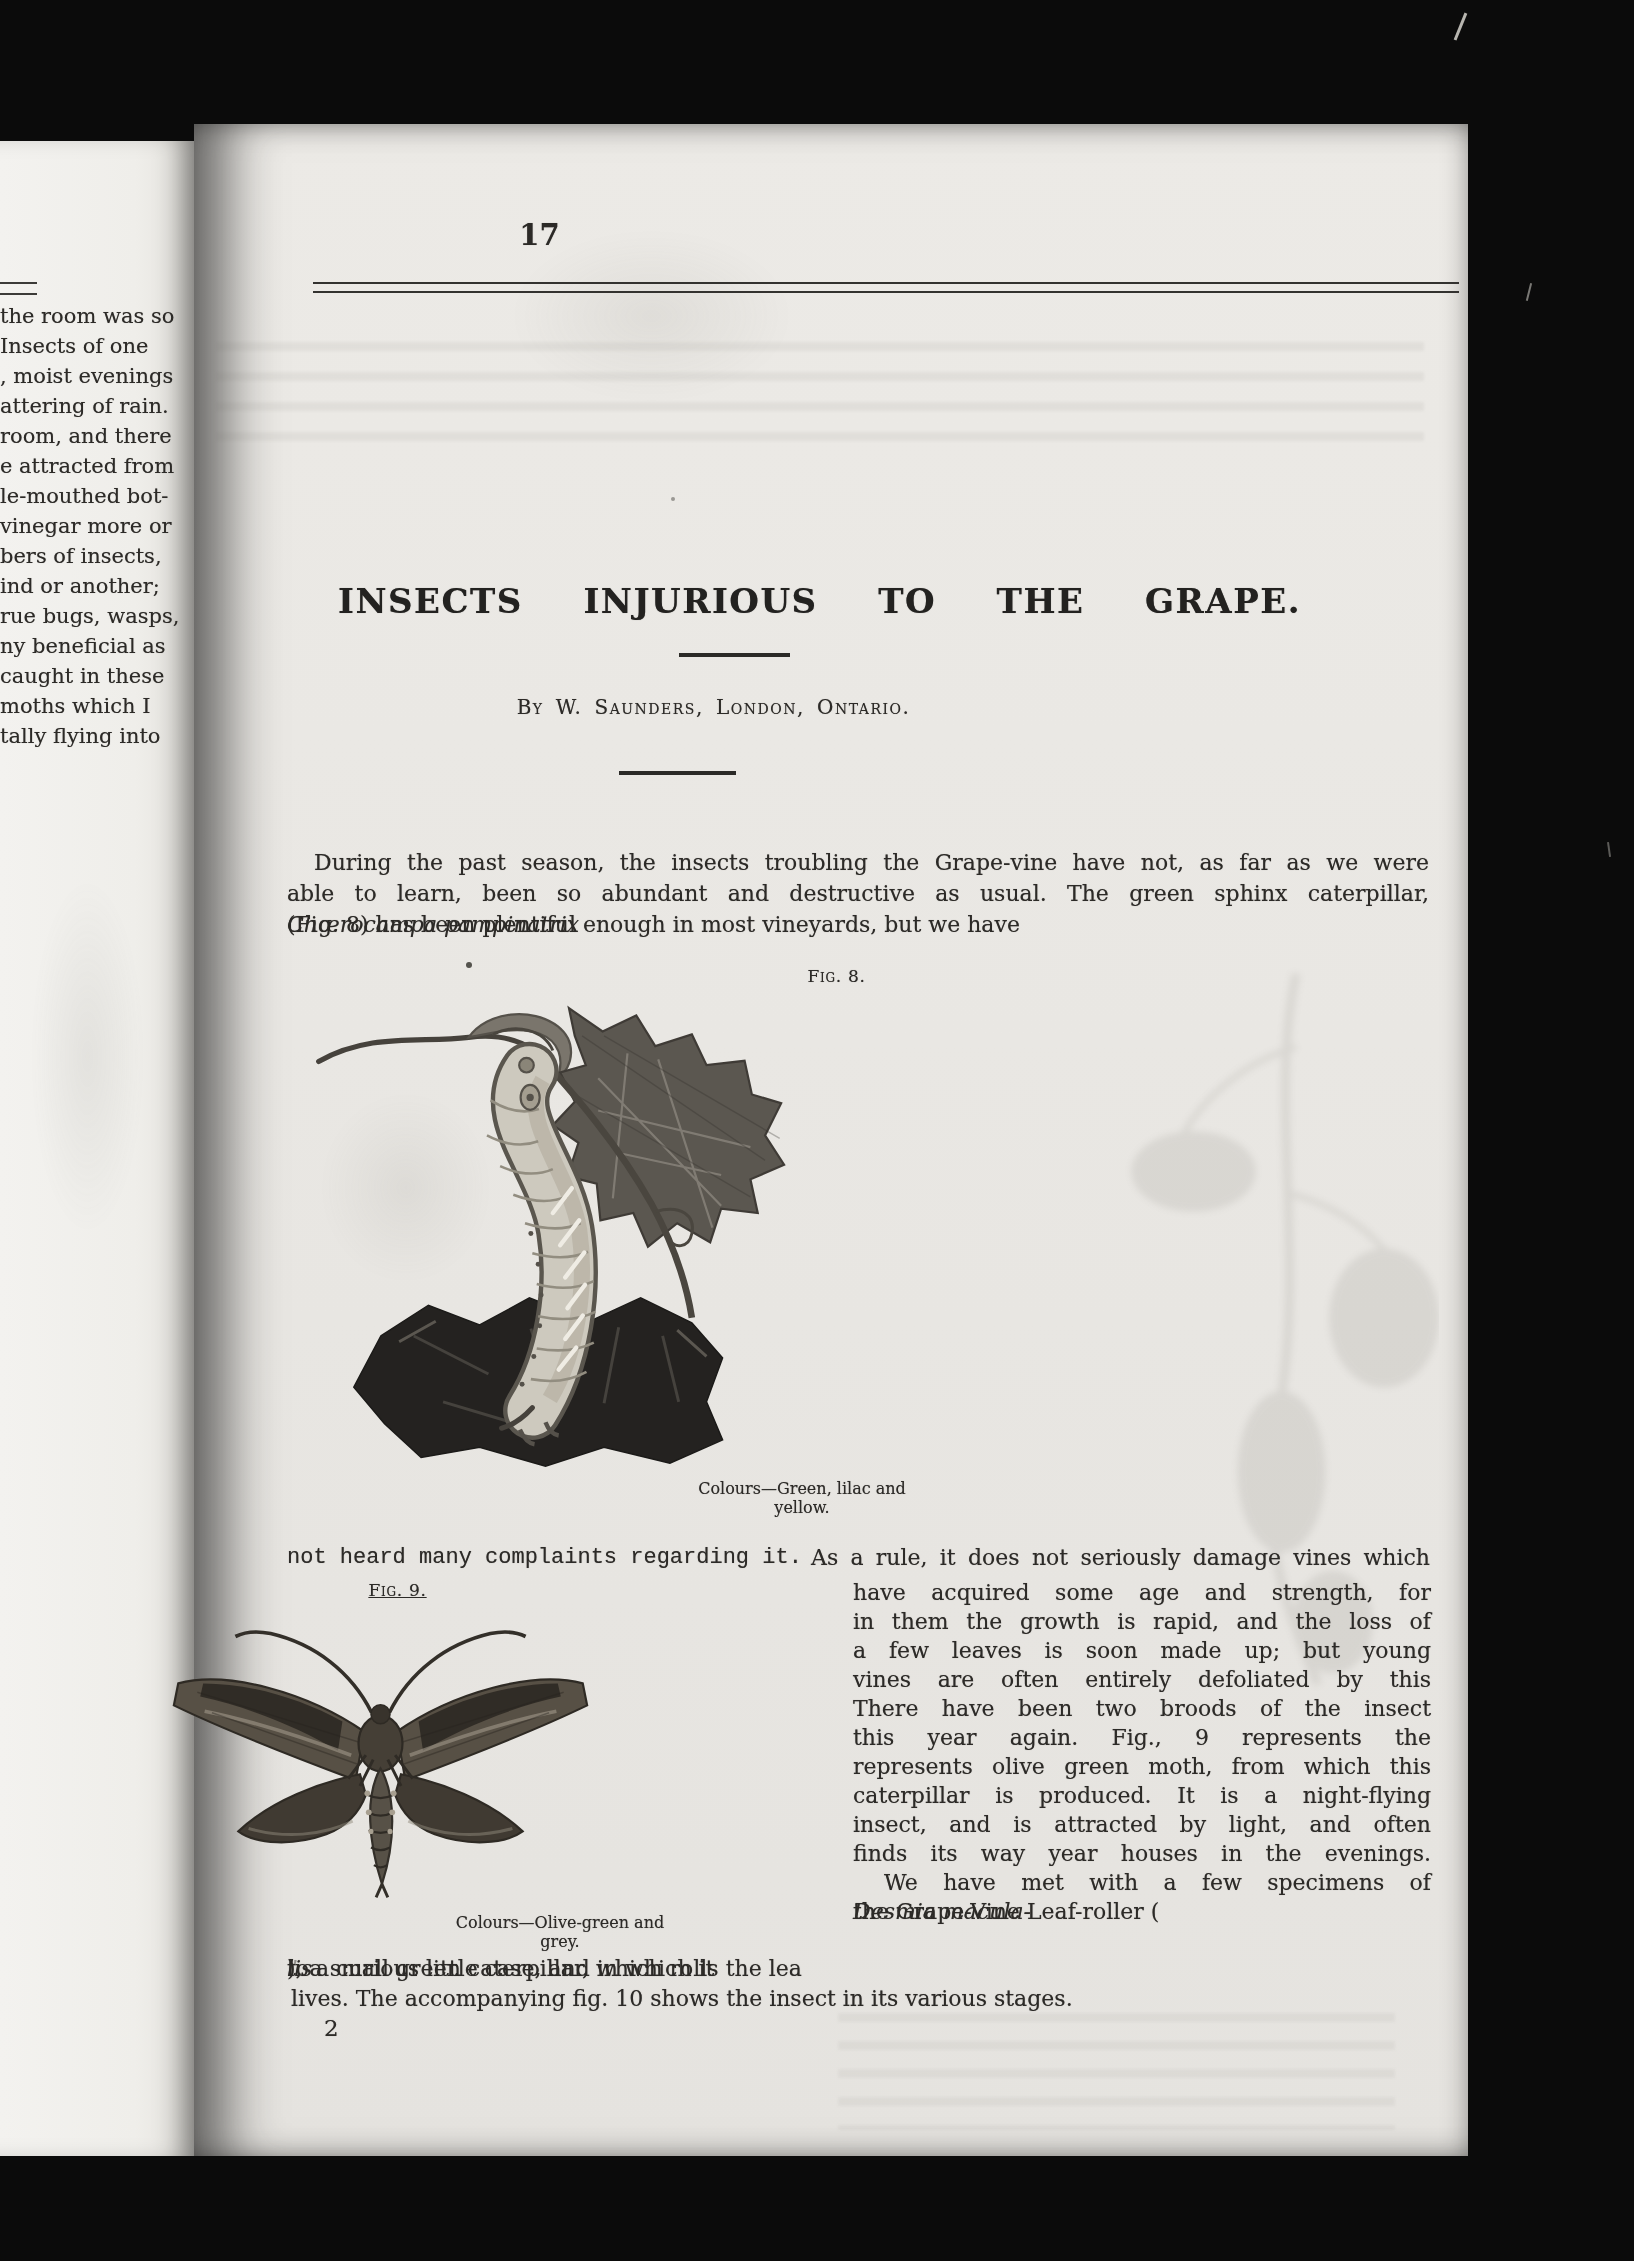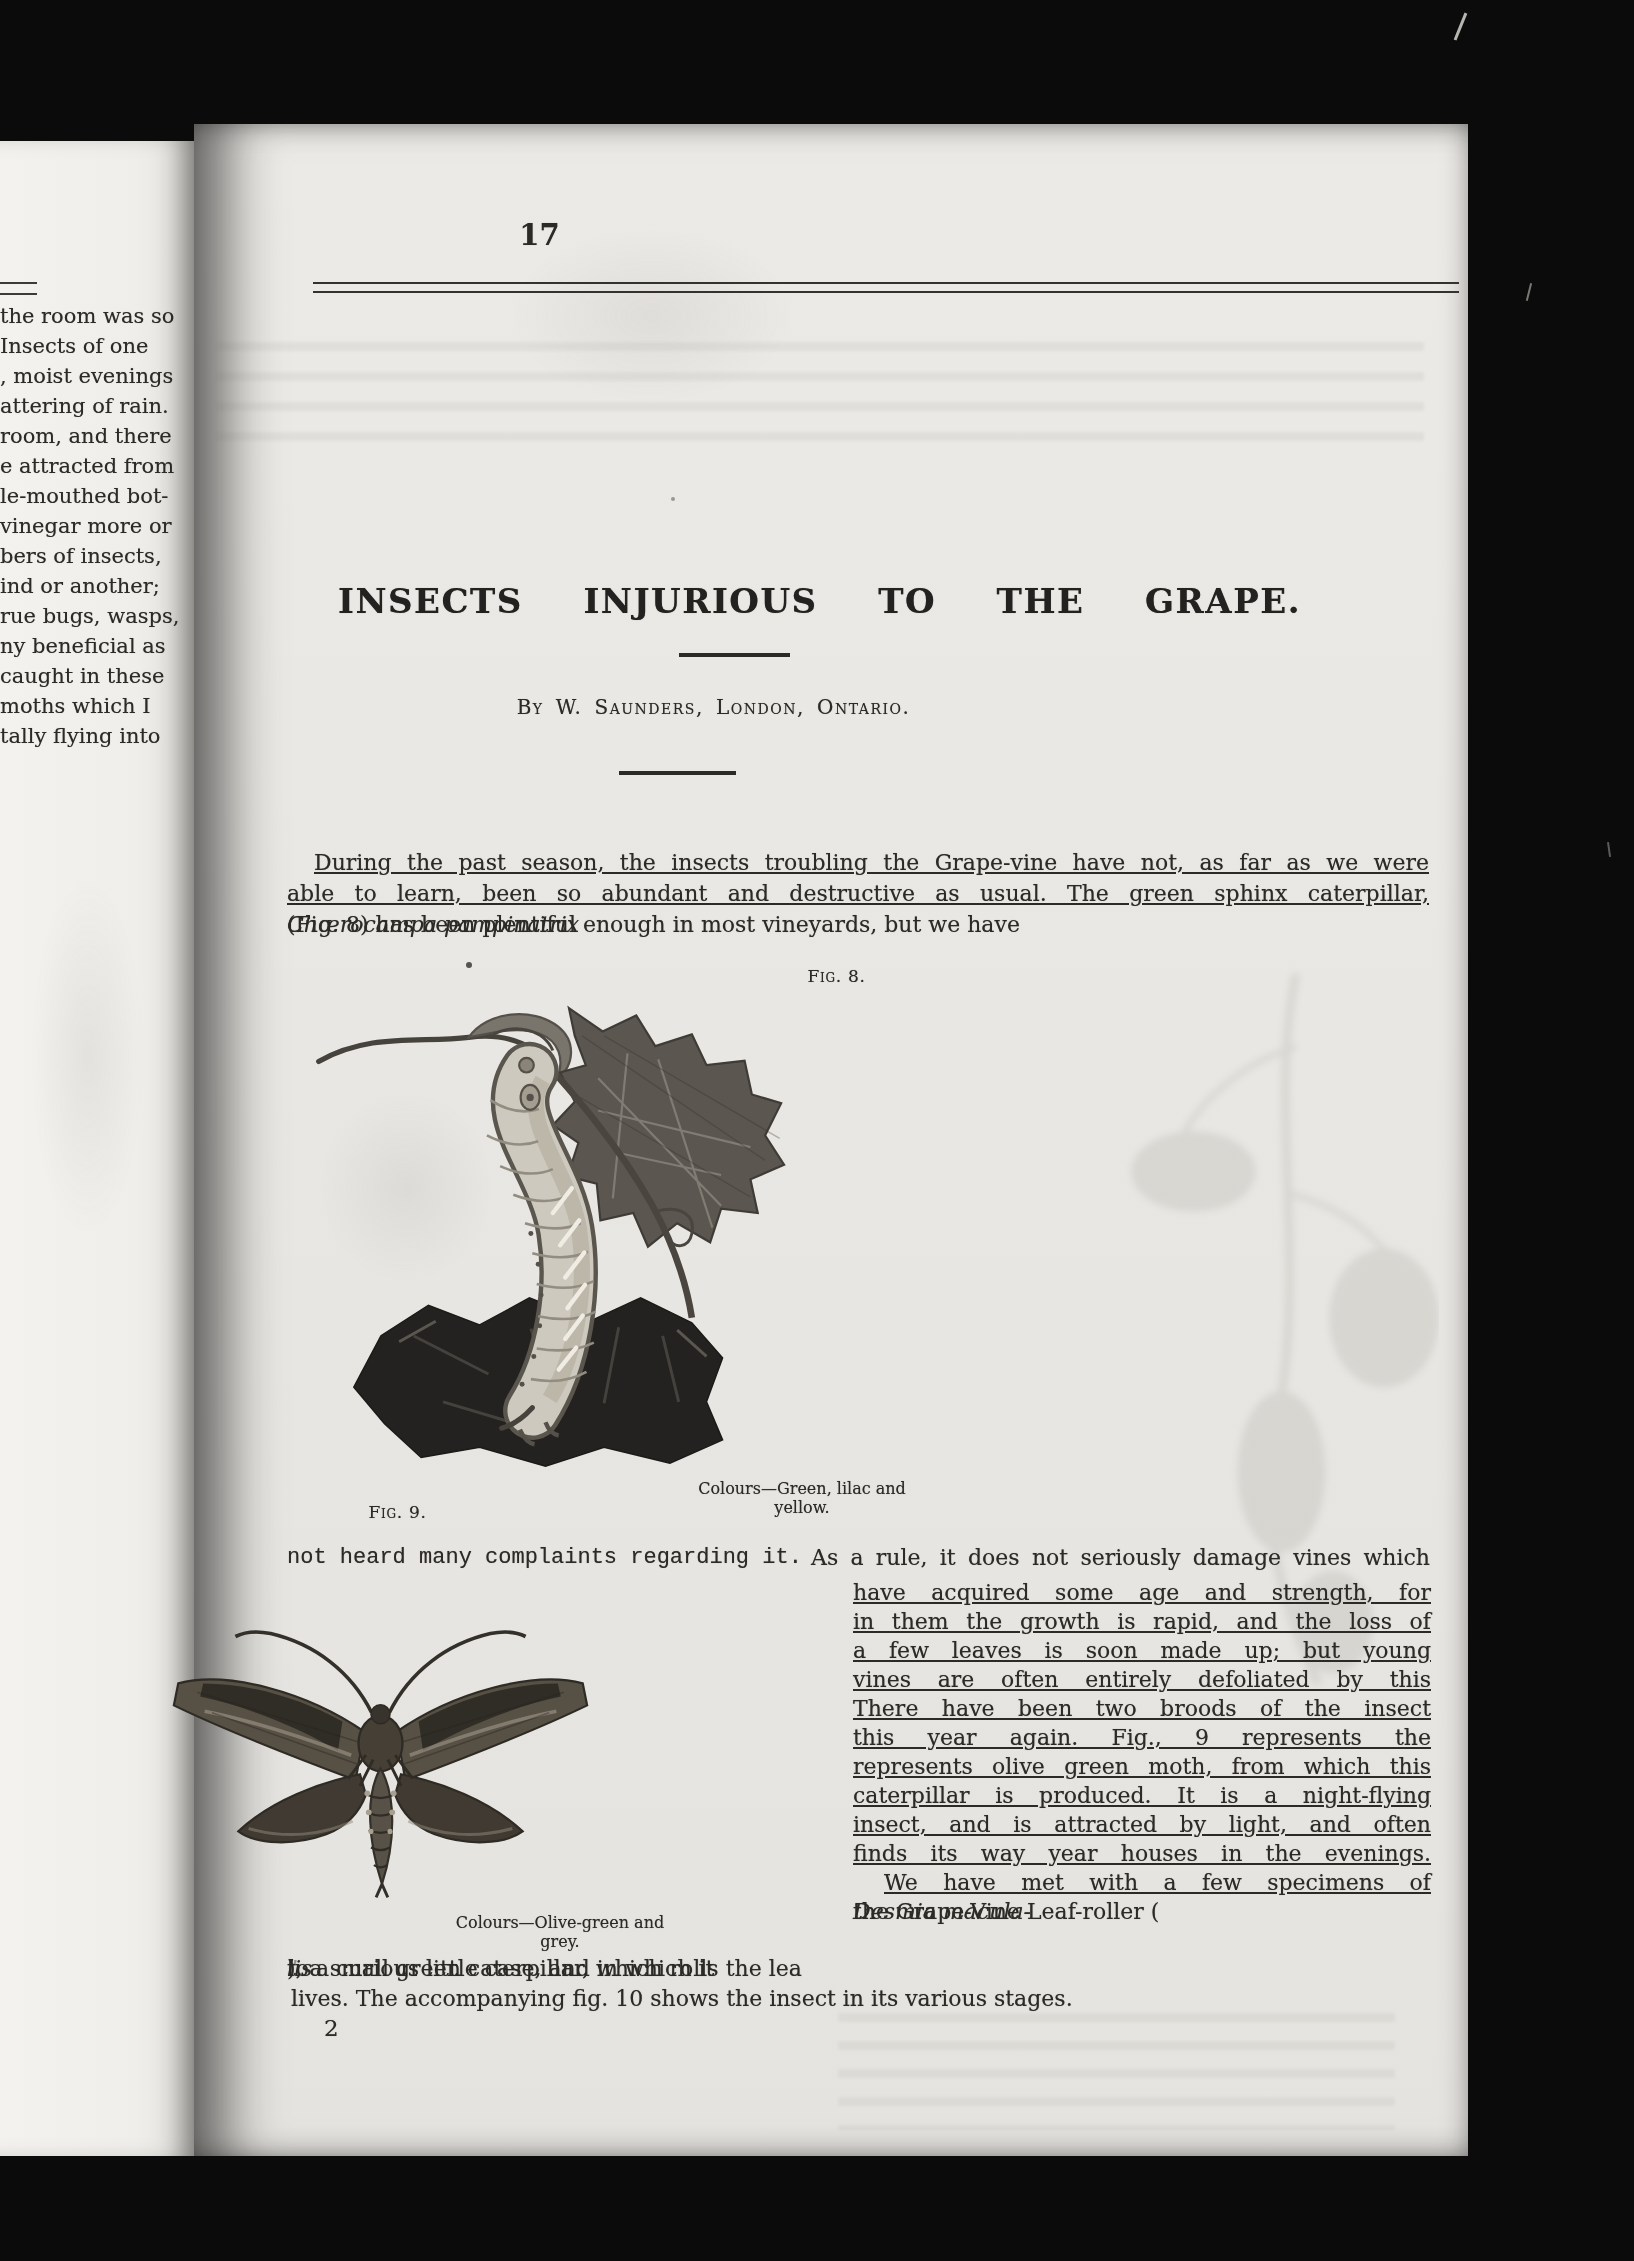--- a/index.html
+++ b/index.html
@@ -31,32 +31,32 @@
             border-top:2.2px solid #33322f;border-bottom:2.2px solid #33322f;}
   .article-title{left:144px;top:412px;width:963px;font-size:34px;font-weight:bold;
                  letter-spacing:1.5px;word-spacing:10.3px;white-space:nowrap;
                  text-align:justify;text-align-last:justify;color:#232220;
                  text-shadow:0 0 0.7px rgba(35,34,32,.6);margin-top:45px;}
   .rule-a{left:485px;top:529px;width:111px;height:3.7px;background:#2b2a27;}
   .byline{left:278px;top:571px;width:483px;text-align:center;font-size:20px;
           font-variant:small-caps;letter-spacing:1.5px;word-spacing:4.4px;}
   .rule-b{left:425px;top:647px;width:117px;height:3.7px;background:#2b2a27;}
   .para1{left:93px;top:723px;width:1142px;font-size:22px;line-height:31px;}
-  .jline{position:relative;width:100%;text-align:justify;text-align-last:justify;white-space:nowrap;text-decoration:underline;}
+  .jline{position:relative;width:100%;text-align:justify;text-align-last:justify;white-space:nowrap;}
   .para1 .l1{text-indent:27px;}
   .ital{font-style:italic;}
   .figlabel{font-variant:small-caps;font-size:17px;letter-spacing:0.7px;text-align:center;}
   .fig8-label{left:606px;top:842px;width:73px;}
   .fig8-art{left:117px;top:868px;width:480px;height:483px;}
   .fig8-caption{left:480px;top:1355px;width:256px;text-align:center;font-size:16px;}
   .col-left-line{left:93px;top:1421px;width:487px;font-size:22px;
                  text-align:justify;text-align-last:justify;white-space:nowrap;font-family:Liberation Mono, monospace;}
   .col-right-first{left:617px;top:1421px;width:619px;font-size:22px;
                    text-align:justify;text-align-last:justify;white-space:nowrap;}
-  .fig9-label{left:174px;top:1378px;width:59px;}
+  .fig9-label{left:174px;top:1456px;width:59px;text-decoration:underline;}
   .col-right{left:659px;top:1454px;width:578px;font-size:22px;line-height:29px;}
   .col-right .indent{text-indent:31px;}
   .fig9-art{left:-26px;top:1486px;width:425px;height:297px;}
   .fig9-caption{left:245px;top:1789px;width:242px;text-align:center;font-size:16px;}
   .closing1{left:93px;top:1832px;width:1142px;font-size:22px;
             text-align:justify;text-align-last:justify;white-space:nowrap;}
   .closing2{left:97px;top:1862px;width:1142px;font-size:22px;white-space:nowrap;}
   .gapmark{display:inline-block;width:34px;text-align:center;opacity:.45;}
   .sig{left:130px;top:1891px;width:37px;font-size:23px;}
   

